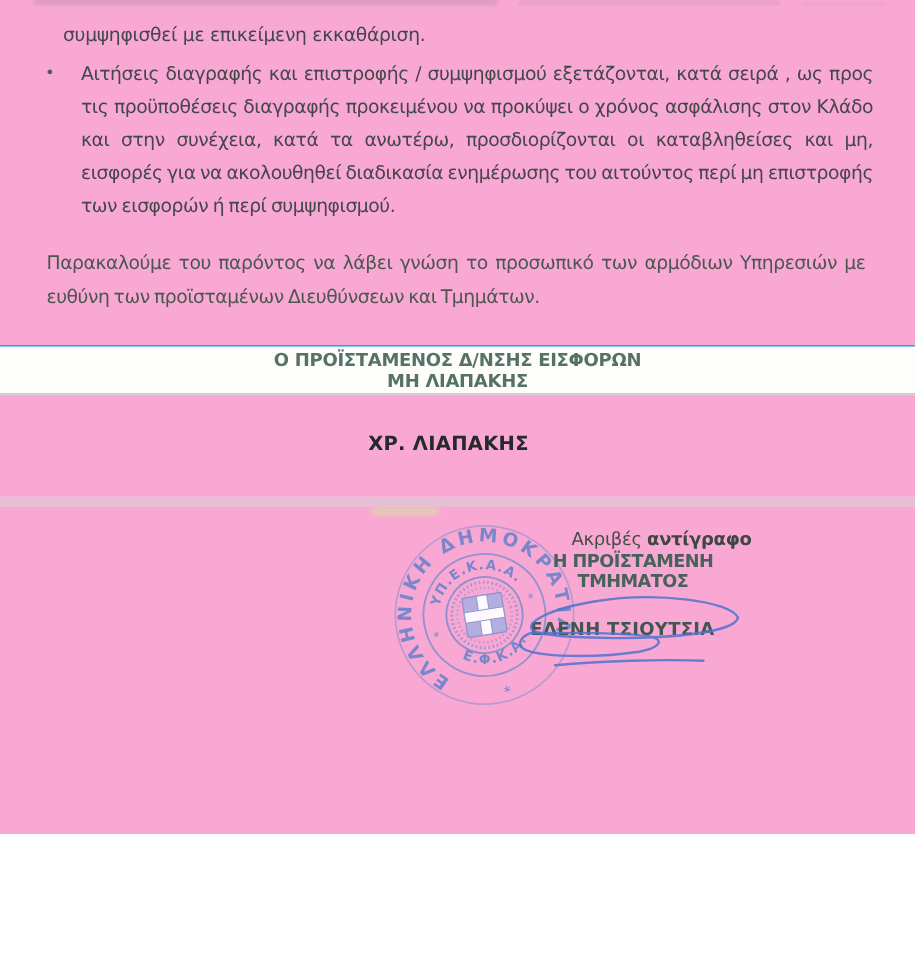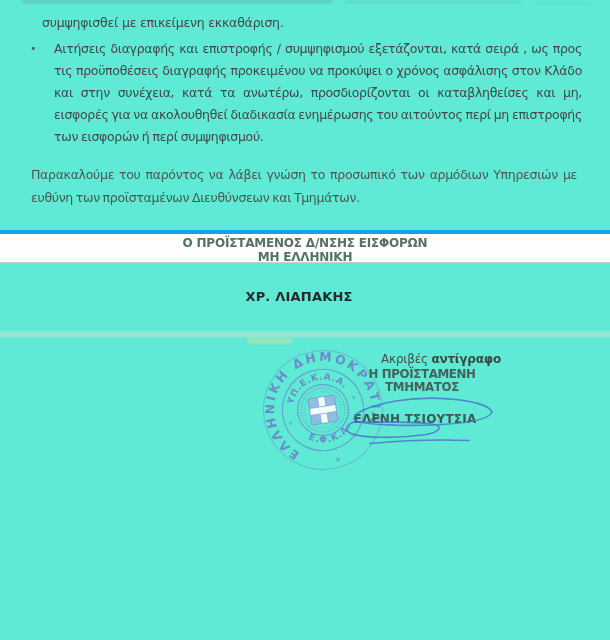--- a/index.html
+++ b/index.html
@@ -1,17 +1,17 @@
 <!DOCTYPE html>
 <html><head>
 <meta charset="utf-8">
 <style>
   html,body { margin:0; padding:0; background:#ffffff; }
   .page {
-    position:relative; width:610px; height:640px; background:#5eead4;
+    position:relative; width:610px; height:556px; background:#f9a8d4;
     font-family:"DejaVu Sans", sans-serif; overflow:hidden;
   }
   
   .smudge { position:absolute; border-radius:2px; }
   .smudge-a { top:0; left:22px; width:310px; height:3px; background:rgba(100,106,108,.26); filter:blur(1.3px); }
   .smudge-b { top:1px; left:345px; width:175px; height:2px; background:rgba(100,106,108,.16); filter:blur(1.2px); }
   .smudge-c { top:2px; left:535px; width:55px; height:2px; background:rgba(100,106,108,.10); filter:blur(1.2px); }
 
   .carryover {
     position:absolute; left:42px; top:15px; margin:0;
@@ -27,21 +27,21 @@
     letter-spacing:-0.3px; word-spacing:-0.7px;
   }
   .request {
     position:absolute; left:31px; top:164px; margin:0; width:546px;
     text-align:justify; font-size:12.5px; line-height:22.5px; color:#4a5750;
     letter-spacing:-0.3px; word-spacing:-0.9px;
   }
   .band {
     position:absolute; left:0; top:230px; width:610px; height:33px;
     box-sizing:border-box; background:#fdfdfc;
-    border-top:4px solid #0ea5e9; border-bottom:1px solid #c6cdc9;
+    border-top:1px solid #0ea5e9; border-bottom:1px solid #c6cdc9;
     text-align:center; padding-top:3px;
   }
   .band-title {
     font-size:12px; font-weight:bold; color:#567165;
     line-height:13.5px; letter-spacing:-0.2px;
   }
   .sig-name {
     position:absolute; left:0; top:289px; width:610px; text-align:center;
     transform:translateX(-6px);
     font-size:13px; font-weight:bold; color:#26292c; letter-spacing:0.2px;
@@ -87,21 +87,21 @@
 
   <div class="bullet-row">
     <span class="bullet-marker">•</span>
     <p class="bullet-text">Αιτήσεις διαγραφής και επιστροφής / συμψηφισμού εξετάζονται, κατά σειρά , ως προς τις προϋποθέσεις διαγραφής προκειμένου να προκύψει ο χρόνος ασφάλισης στον Κλάδο και στην συνέχεια, κατά τα ανωτέρω, προσδιορίζονται οι καταβληθείσες και μη, εισφορές για να ακολουθηθεί διαδικασία ενημέρωσης του αιτούντος περί μη επιστροφής των εισφορών ή περί συμψηφισμού.</p>
   </div>
 
   <p class="request">Παρακαλούμε του παρόντος να λάβει γνώση το προσωπικό των αρμόδιων Υπηρεσιών με ευθύνη των προϊσταμένων Διευθύνσεων και Τμημάτων.</p>
 
   <div class="band">
     <div class="band-title">Ο ΠΡΟΪΣΤΑΜΕΝΟΣ Δ/ΝΣΗΣ ΕΙΣΦΟΡΩΝ</div>
-    <div class="band-title">ΜΗ ΕΛΛΗΝΙΚΗ</div>
+    <div class="band-title">ΜΗ ΛΙΑΠΑΚΗΣ</div>
   </div>
 
   <div class="sig-name">ΧΡ. ΛΙΑΠΑΚΗΣ</div>
 
   <div class="faint-strip"></div>
   <div class="smudge-yellow"></div>
 
   <svg class="stamp" viewBox="0 0 126 126" xmlns="http://www.w3.org/2000/svg">
     <g transform="rotate(-17 63 63)" opacity="0.92">
       <circle cx="63" cy="63" r="58.5" fill="none" stroke="#7189cd" stroke-width="1.1" opacity="0.5"></circle>

